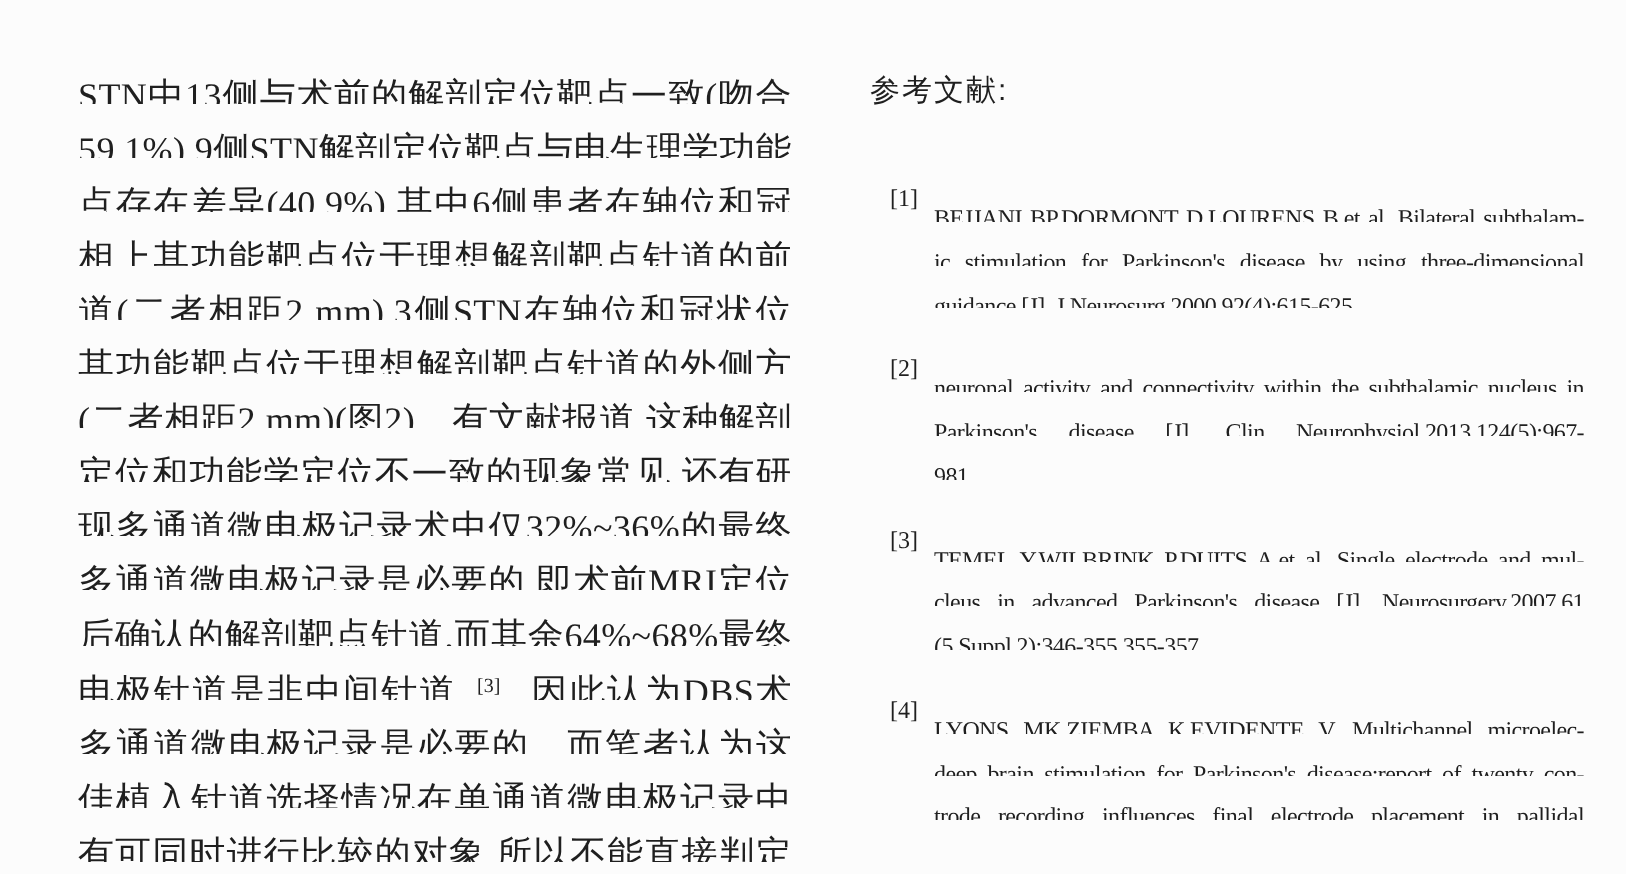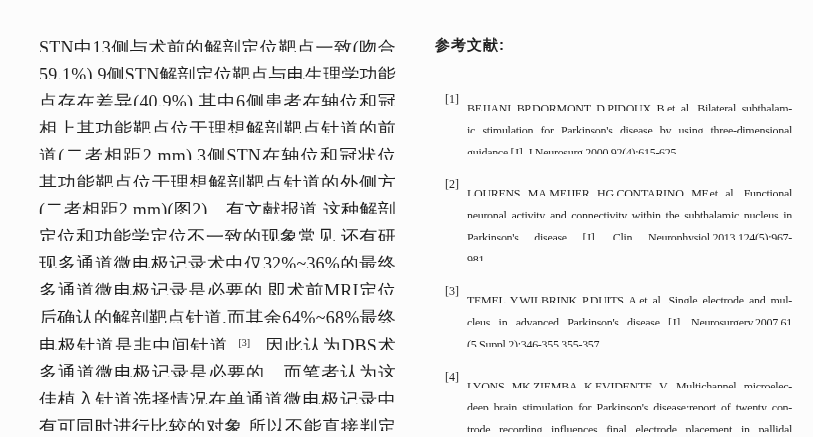--- a/index.html
+++ b/index.html
@@ -35,21 +35,21 @@
     vertical-align: 6px;
     letter-spacing: 0;
   }
 
   
   .refs-heading {
     position: absolute;
     left: 415px;
     top: 16px;
     font-size: 15px;
-    font-weight: bold;
+    font-weight: normal;
     font-family: "Liberation Sans", "DejaVu Sans", sans-serif;
     letter-spacing: 1px;
   }
   .ref-list {
     position: absolute;
     left: 415px;
     top: 59px;
     width: 397px;
   }
   .ref-item {
@@ -98,27 +98,26 @@
       <div class="cn-line">佳植入针道选择情况在单通道微电极记录中很难</div>
       <div class="cn-line">有可同时进行比较的对象,所以不能直接判定中间</div>
       <div class="cn-line">实现,原因在于DBS术中只用一根微电极记录时没</div>
     </div>
 
   <div class="refs-heading">参考文献:</div>
 
   <div class="ref-list">
       <div class="ref-item">
         <span class="ref-num">[1]</span>
-        <div class="ref-line">BEJJANI BP,DORMONT D,PIDOUX B,et al. Bilateral subthalam-</div>
+        <div class="ref-line">BEJJANI BP,DORMONT D,LOURENS B,et al. Bilateral subthalam-</div>
         <div class="ref-line">ic stimulation for Parkinson's disease by using three-dimensional</div>
         <div class="ref-line last">guidance [J]. J Neurosurg,2000,92(4):615-625.</div>
       </div>
       <div class="ref-item">
         <span class="ref-num">[2]</span>
-        <div class="ref-line">LOURENS MA,MEIJER HG,CONTARINO MF,et al. Functional</div>
         <div class="ref-line">neuronal activity and connectivity within the subthalamic nucleus in</div>
         <div class="ref-line">Parkinson's disease [J]. Clin Neurophysiol,2013,124(5):967-</div>
         <div class="ref-line last">981.</div>
       </div>
       <div class="ref-item">
         <span class="ref-num">[3]</span>
         <div class="ref-line">TEMEL Y,WILBRINK P,DUITS A,et al. Single electrode and mul-</div>
         <div class="ref-line">cleus in advanced Parkinson's disease [J]. Neurosurgery,2007,61</div>
         <div class="ref-line last">(5 Suppl 2):346-355,355-357.</div>
       </div>

